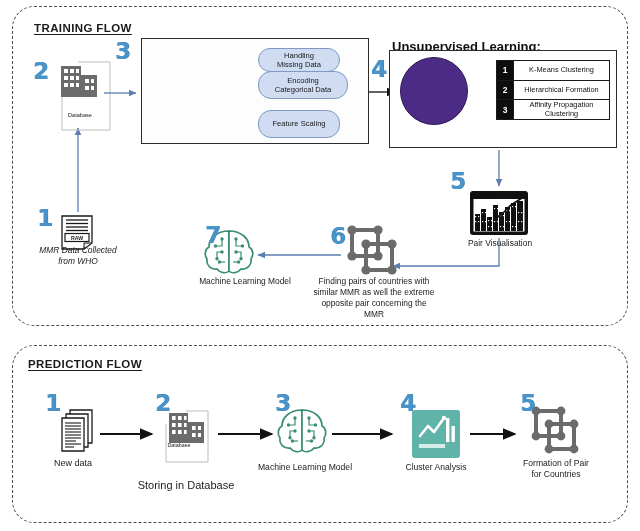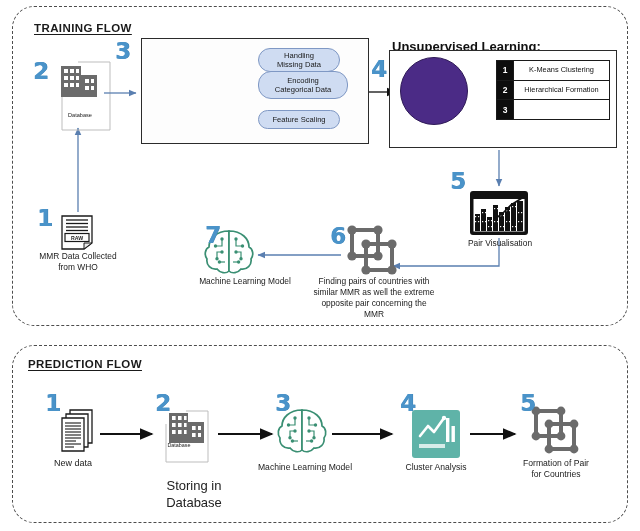--- a/index.html
+++ b/index.html
@@ -435,21 +435,21 @@
   </svg>
 
   <div class="step-num abs" style="left:37px;top:207px;">1</div>
   <div class="step-num abs" style="left:33px;top:60px;">2</div>
   <div class="step-num abs" style="left:115px;top:40px;">3</div>
   <div class="step-num abs" style="left:371px;top:58px;">4</div>
   <div class="step-num abs" style="left:450px;top:170px;">5</div>
   <div class="step-num abs" style="left:330px;top:225px;">6</div>
   <div class="step-num abs" style="left:205px;top:224px;">7</div>
 
-  <div class="node-label" style="left:16px;top:251px;width:124px;">MMR Data Collected
+  <div class="node-label" style="left:16px;top:245px;width:124px;font-style:italic;">MMR Data Collected
 from WHO</div>
 
   <div class="node-label" style="left:52px;top:112px;width:56px;font-size:5.6px;">Database</div>
 
   <div class="node-label" style="left:148px;top:116px;width:76px;font-size:9.2px;">Preprocessing</div>
 
   <div class="node-label" style="left:394px;top:126px;width:80px;font-size:8px;">Cluster Analysis</div>
 
   <div class="node-label" style="left:456px;top:238px;width:88px;">Pair Visualisation</div>
 
@@ -458,50 +458,52 @@
 opposite pair concerning the
 MMR</div>
 
   <div class="node-label" style="left:180px;top:276px;width:130px;">Machine Learning Model</div>
 
   <div id="preprocessing-box"></div>
   <div class="pp-pill" style="left:258px;top:48px;width:82px;height:24px;">Handling
 Missing Data</div>
   <div class="pp-pill" style="left:258px;top:71px;width:90px;height:28px;">Encoding
 Categorical Data</div>
-  <div class="pp-pill" style="left:258px;top:110px;width:82px;height:19px;">Feature Scaling</div>
+  <div class="pp-pill" style="left:258px;top:110px;width:82px;height:28px;">Feature Scaling</div>
 
   <div id="unsup-title">Unsupervised Learning:</div>
   <div id="unsup-box"></div>
   <div id="cluster-circle"></div>
 
   <div class="algo-table">
     <div class="algo-row">
       <div class="algo-idx">1</div>
       <div class="algo-name">K-Means Clustering</div>
     </div>
     <div class="algo-row">
       <div class="algo-idx">2</div>
       <div class="algo-name">Hierarchical Formation</div>
     </div>
     <div class="algo-row">
       <div class="algo-idx">3</div>
+      <div class="algo-name">Affinity Propagation
+Clustering</div>
     </div>
   </div>
 
   <div class="step-num abs" style="left:45px;top:392px;">1</div>
   <div class="step-num abs" style="left:155px;top:392px;">2</div>
   <div class="step-num abs" style="left:275px;top:392px;">3</div>
   <div class="step-num abs" style="left:400px;top:392px;">4</div>
   <div class="step-num abs" style="left:520px;top:392px;">5</div>
 
   <div class="node-label" style="left:32px;top:458px;width:82px;font-size:9px;">New data</div>
 
   <div class="node-label" style="left:160px;top:442px;width:38px;font-size:5.4px;">Database</div>
-  <div class="node-label" style="left:144px;top:478px;width:100px;font-size:13px;">Storing in Database</div>
+  <div class="node-label" style="left:136px;top:478px;width:100px;font-size:11px;">Storing in Database</div>
 
   <div class="node-label" style="left:245px;top:462px;width:120px;font-size:8.6px;">Machine Learning Model</div>
 
   <div class="node-label" style="left:396px;top:462px;width:80px;font-size:8.6px;">Cluster Analysis</div>
 
   <div class="node-label" style="left:508px;top:458px;width:96px;font-size:8.6px;">Formation of Pair
 for Countries</div>
 
 </div>
 

